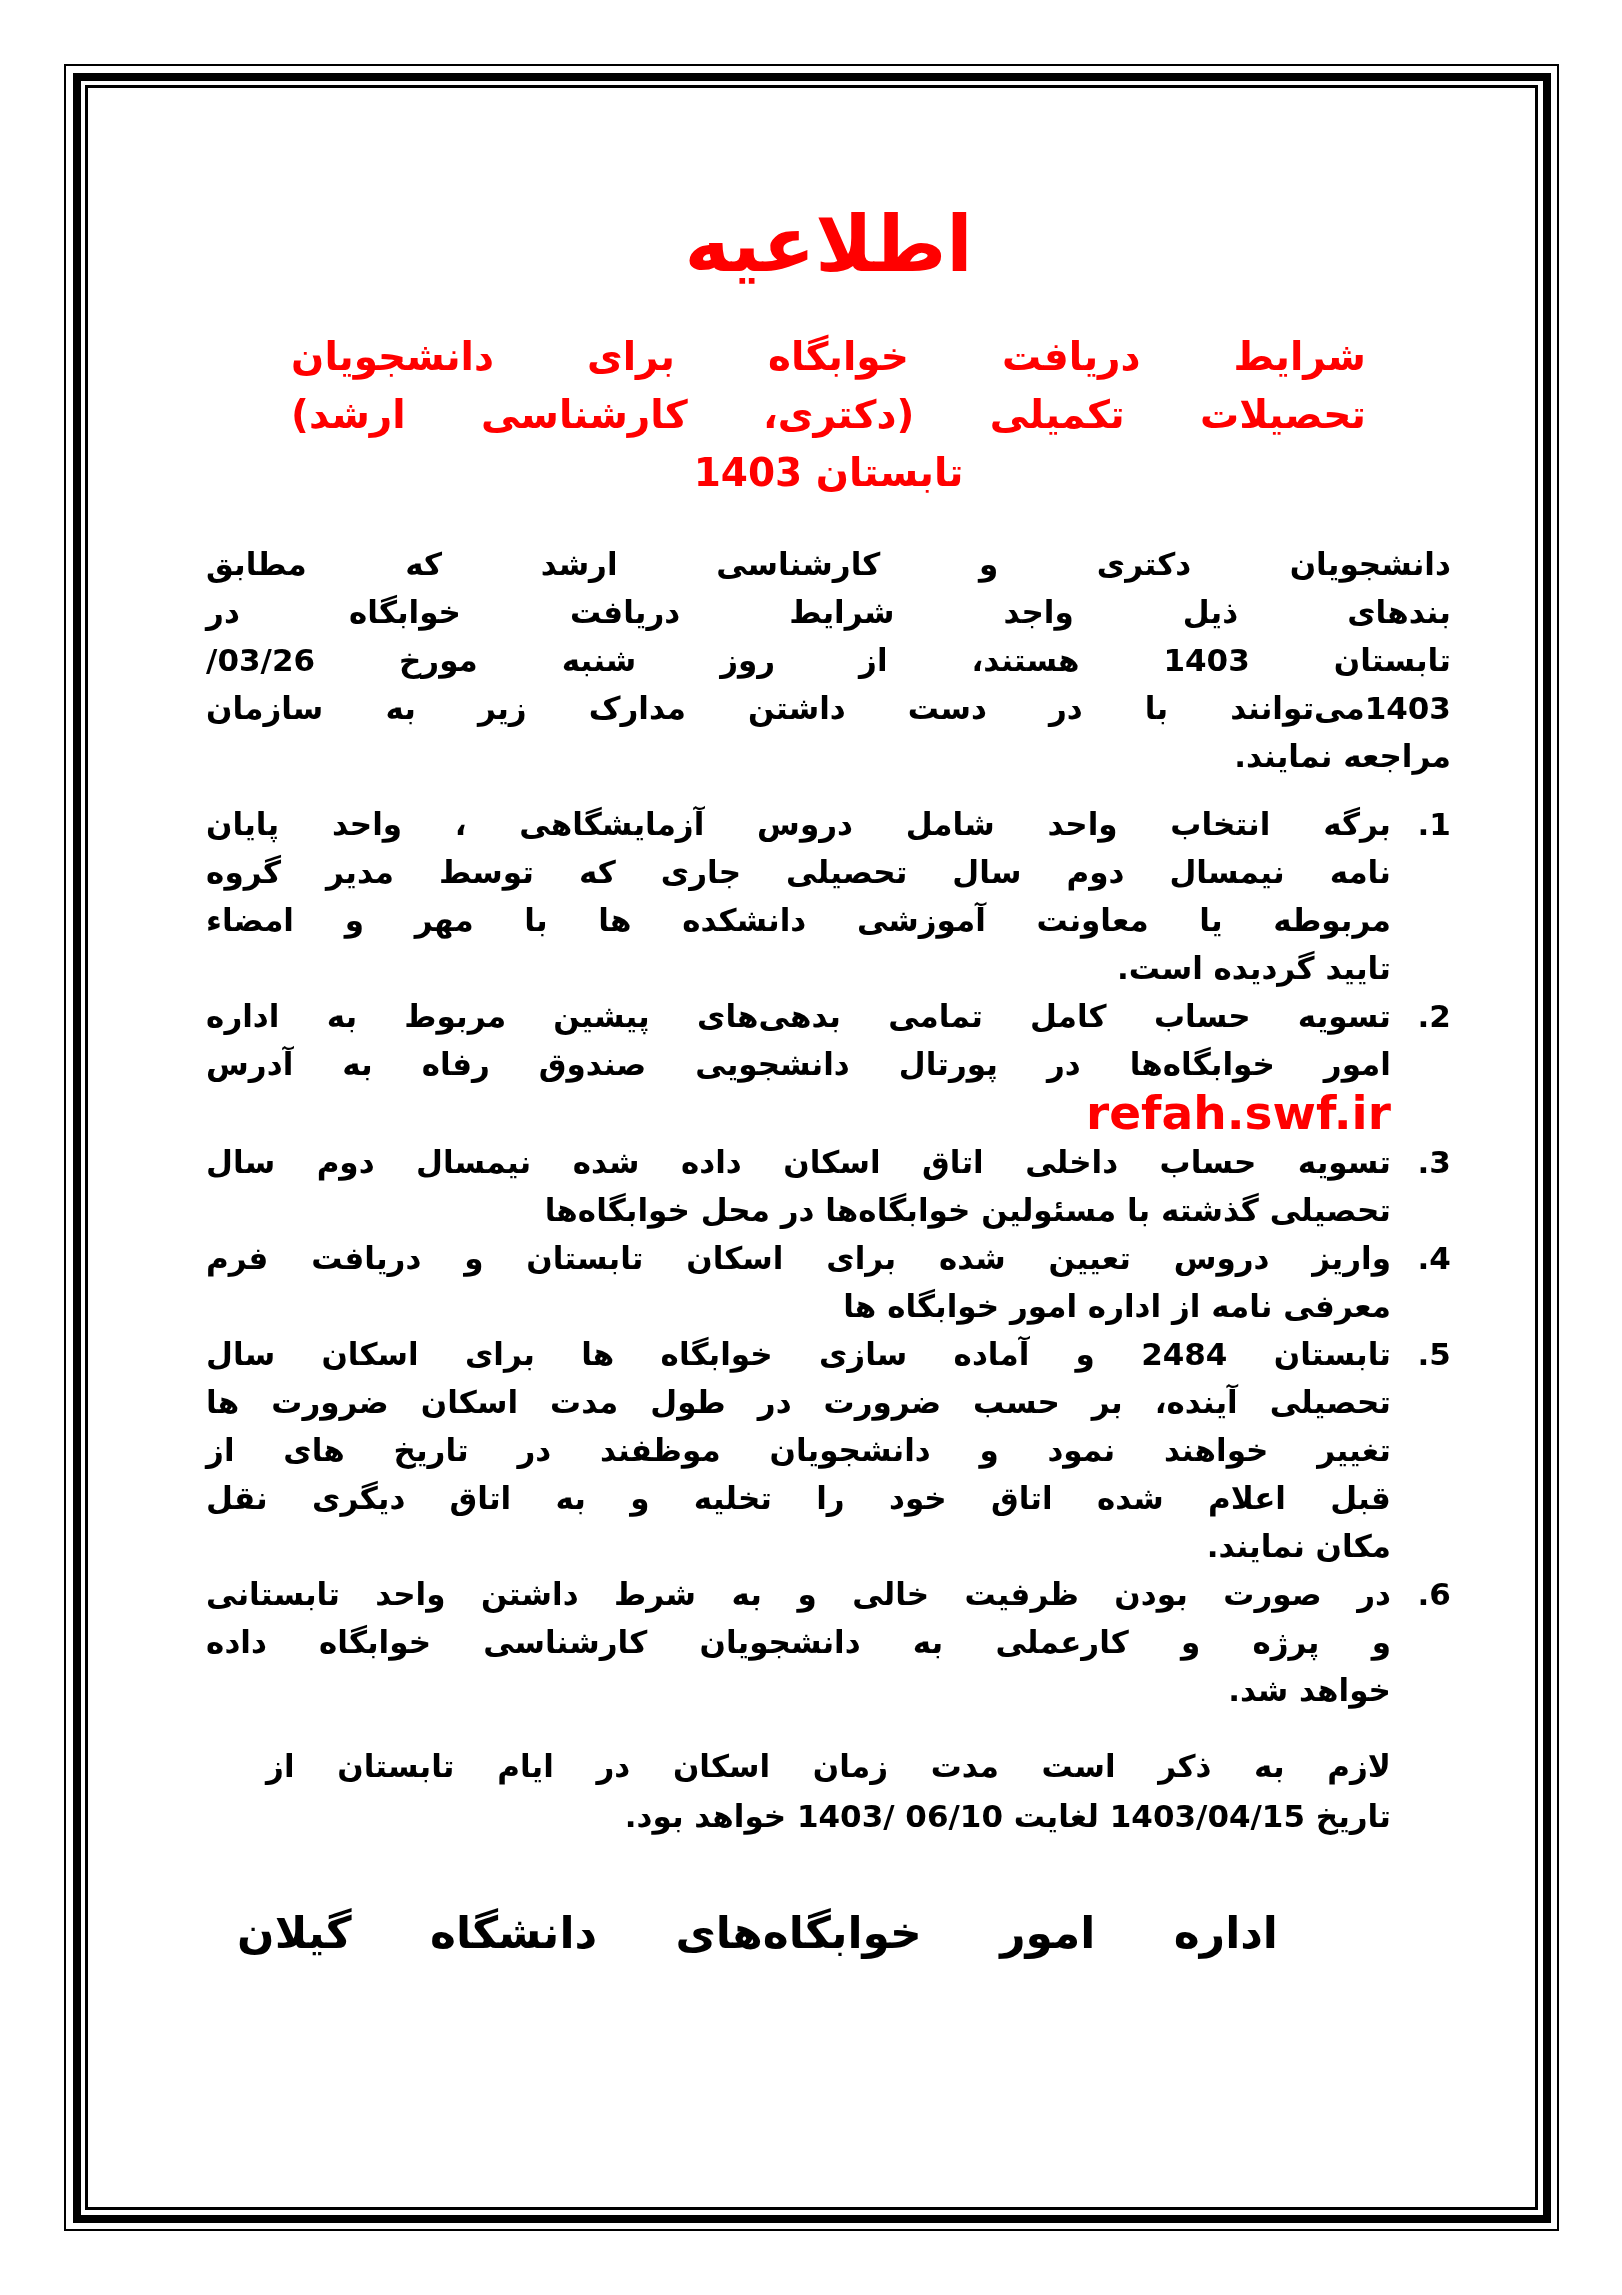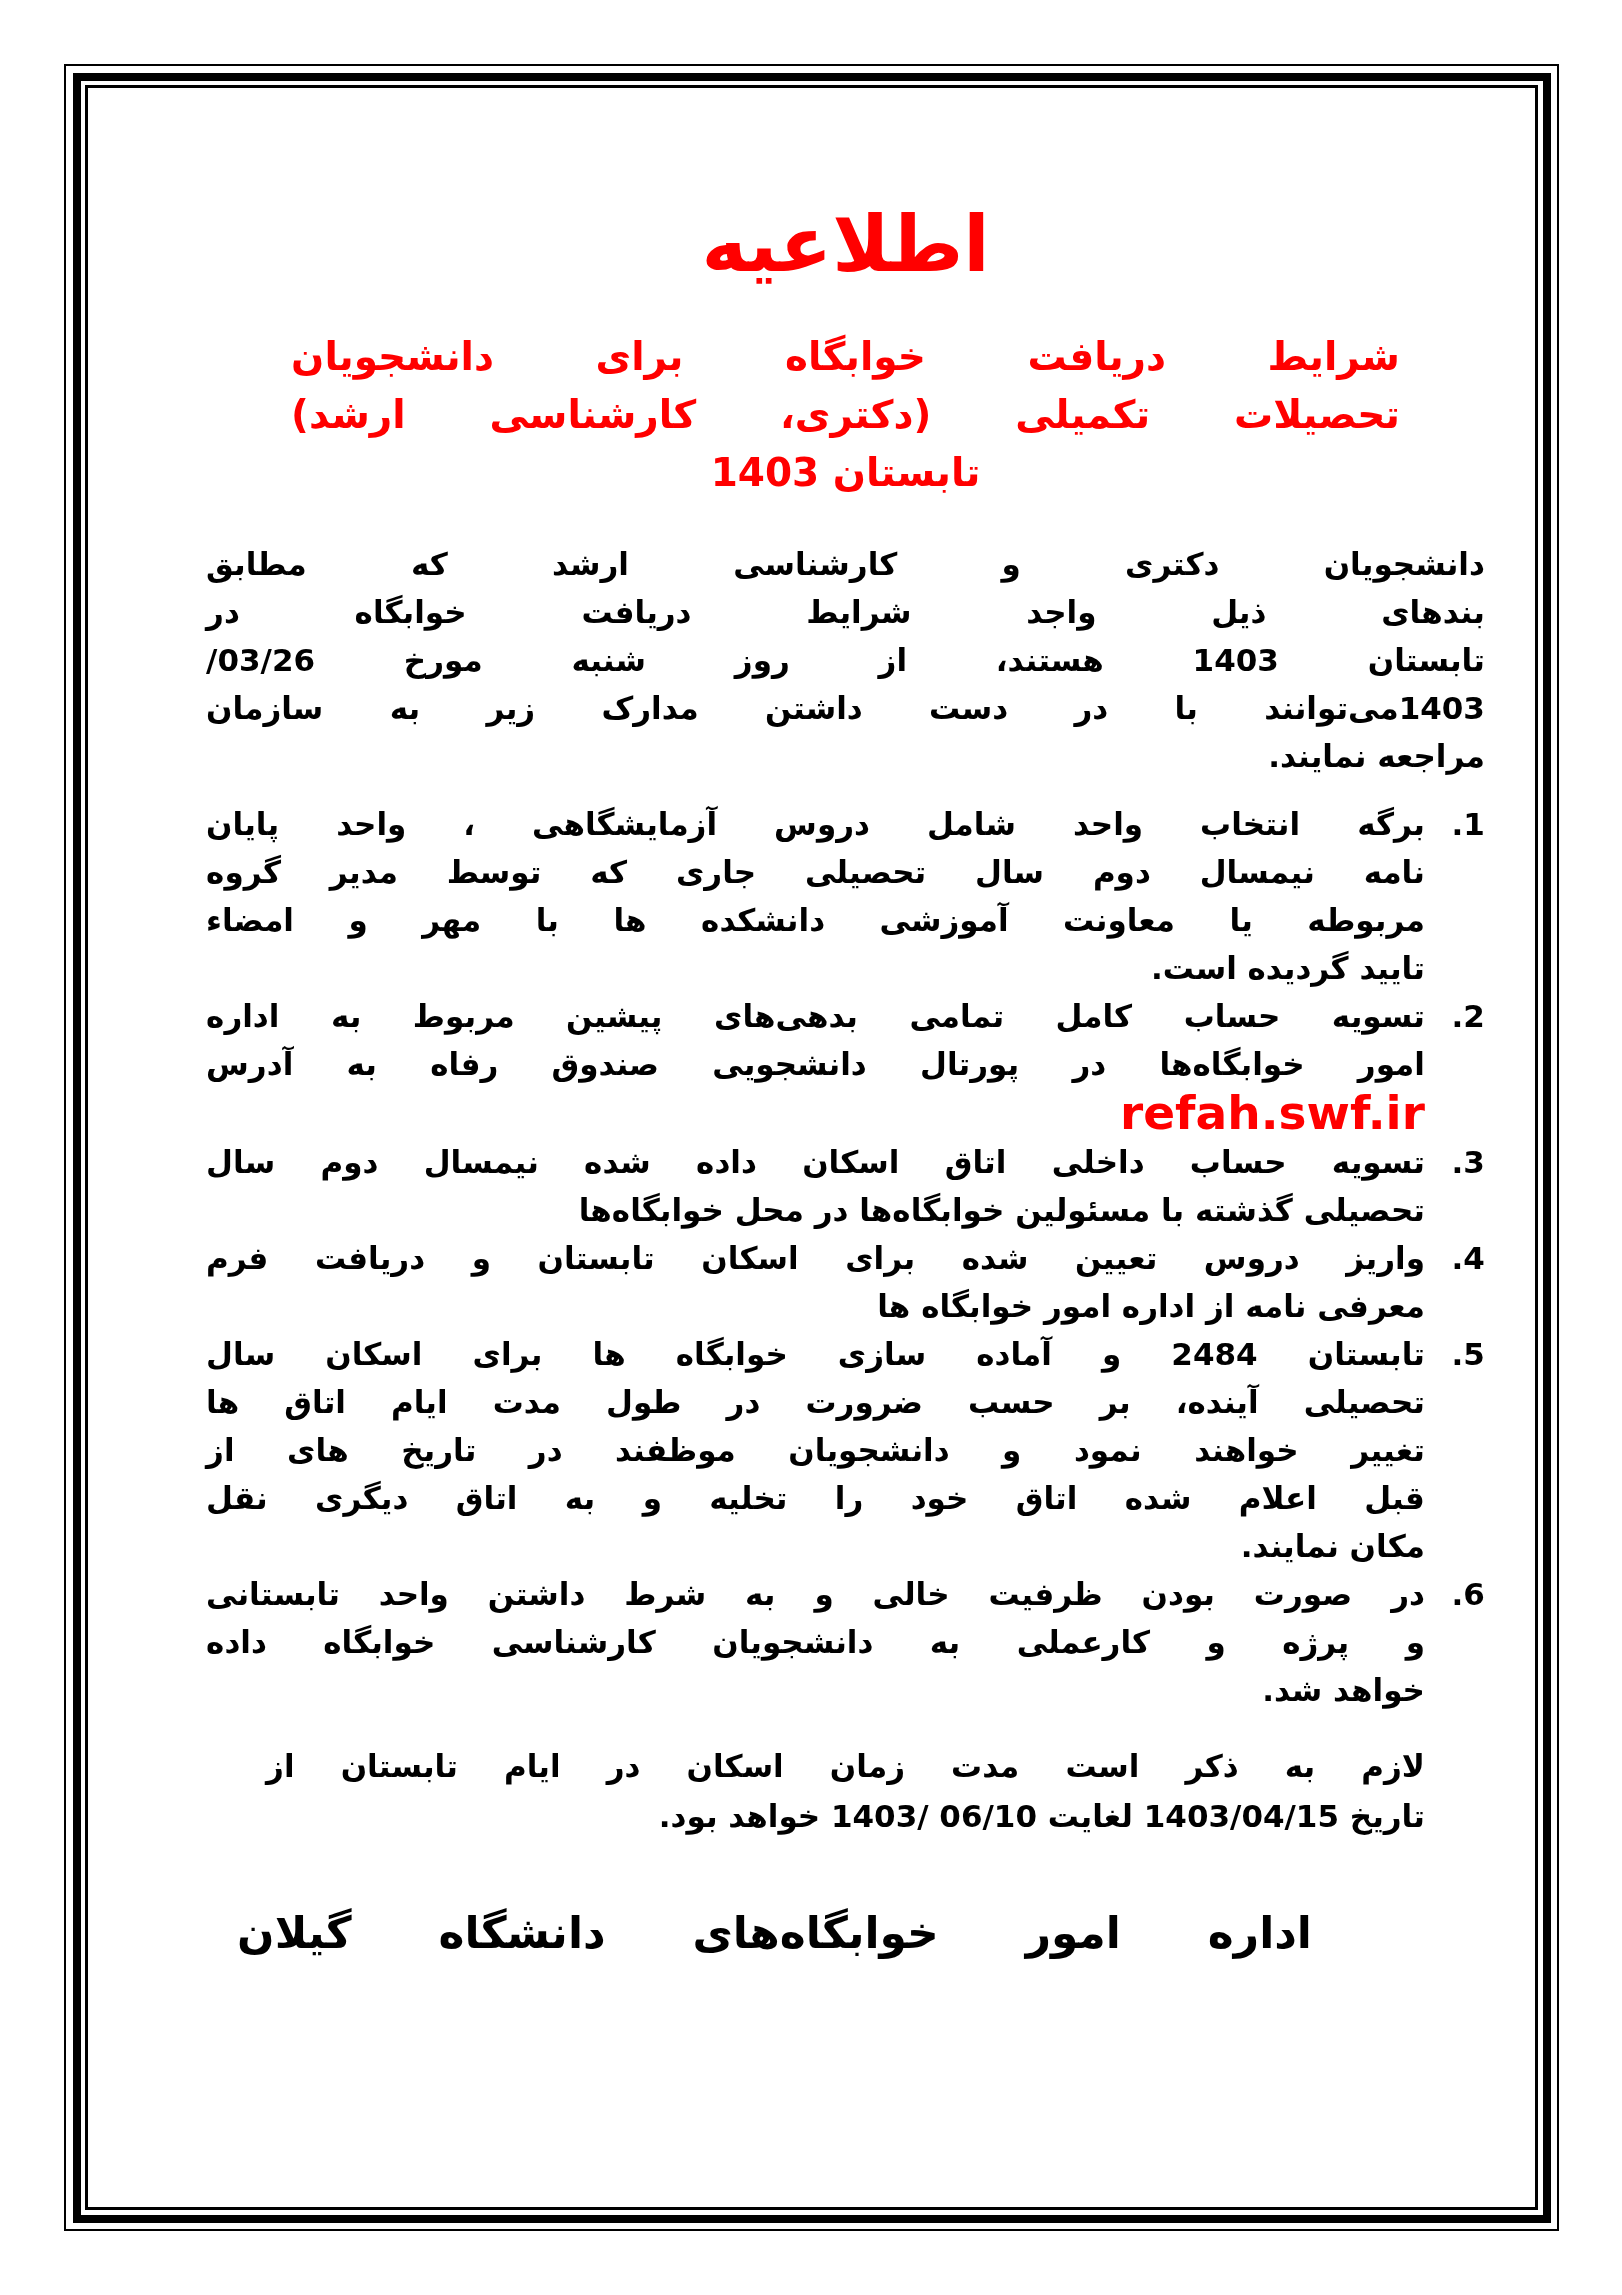--- a/index.html
+++ b/index.html
@@ -28,21 +28,21 @@
     border: 8.5px solid #000;
   }
   .frame-inner {
     position: absolute;
     top: 4.6px; left: 4.6px; right: 4.6px; bottom: 4.6px;
     border: 3.3px solid #000;
   }
   .content {
     position: absolute;
     top: 0; bottom: 0; left: 0; right: 0;
-    padding: 108px 50px 0 118px;
+    padding: 108px 84px 0 118px;
     box-sizing: border-box;
   }
   .title {
     margin: 0;
     text-align: center;
     font-size: 77px;
     line-height: 98px;
     font-weight: bold;
     color: #ff0000;
   }
@@ -175,21 +175,21 @@
             <div class="lines">
               <div class="ln-j">واریز دروس تعیین شده برای اسکان تابستان و دریافت فرم</div>
               <div class="ln-r">معرفی نامه از اداره امور خوابگاه ها</div>
             </div>
           </div>
 
           <div class="item">
             <span class="num">5.</span>
             <div class="lines">
               <div class="ln-j">تابستان 2484 و آماده سازی خوابگاه ها برای اسکان سال</div>
-              <div class="ln-j">تحصیلی آینده، بر حسب ضرورت در طول مدت ایام اتاق ها</div>
+              <div class="ln-j">تحصیلی آینده، بر حسب ضرورت در طول مدت اسکان ضرورت ها</div>
               <div class="ln-j">تغییر خواهند نمود و دانشجویان موظفند در تاریخ های از</div>
               <div class="ln-j">قبل اعلام شده اتاق خود را تخلیه و به اتاق دیگری نقل</div>
               <div class="ln-r">مکان نمایند.</div>
             </div>
           </div>
 
           <div class="item">
             <span class="num">6.</span>
             <div class="lines">
               <div class="ln-j">در صورت بودن ظرفیت خالی و به شرط داشتن واحد تابستانی</div>

